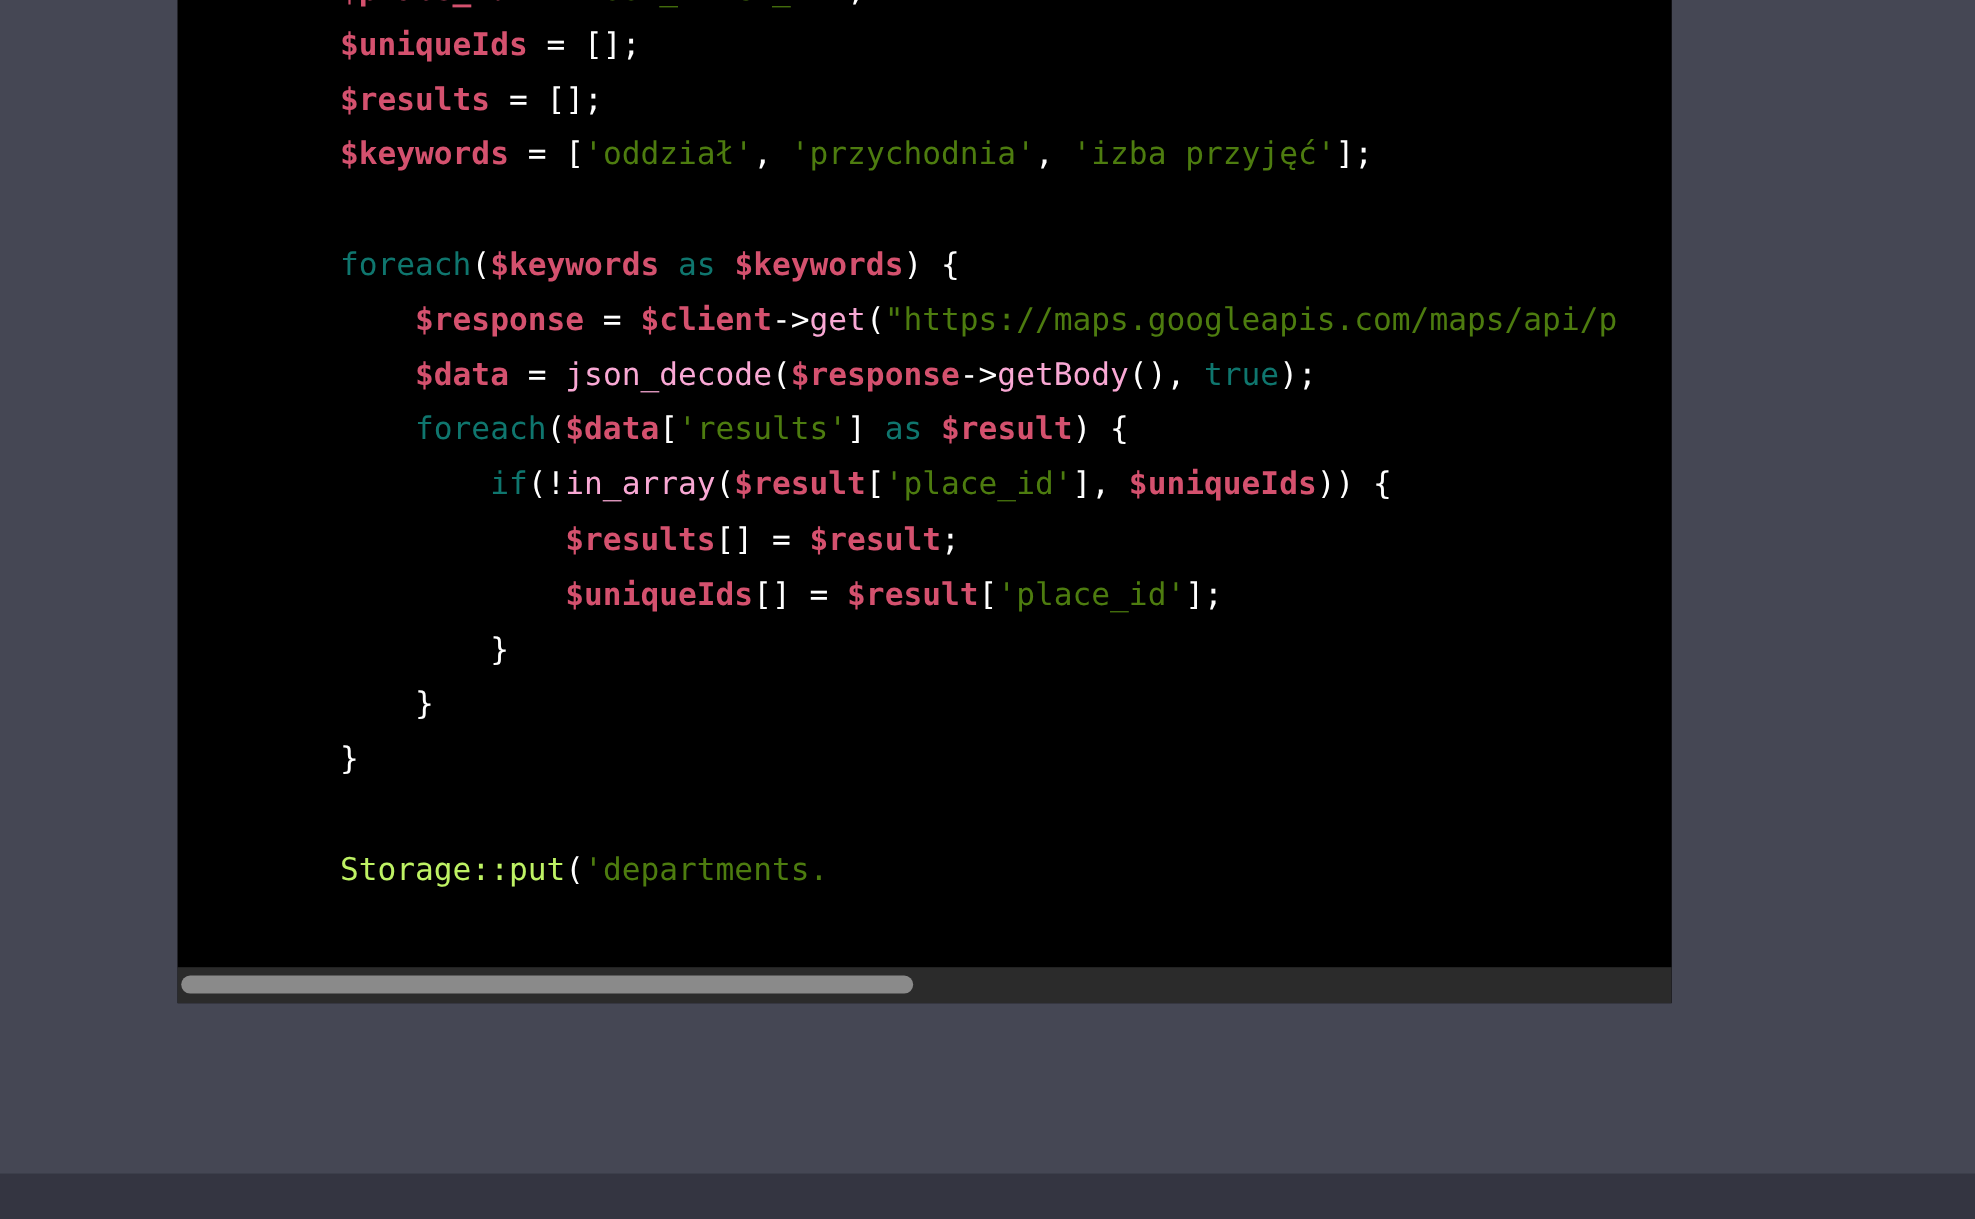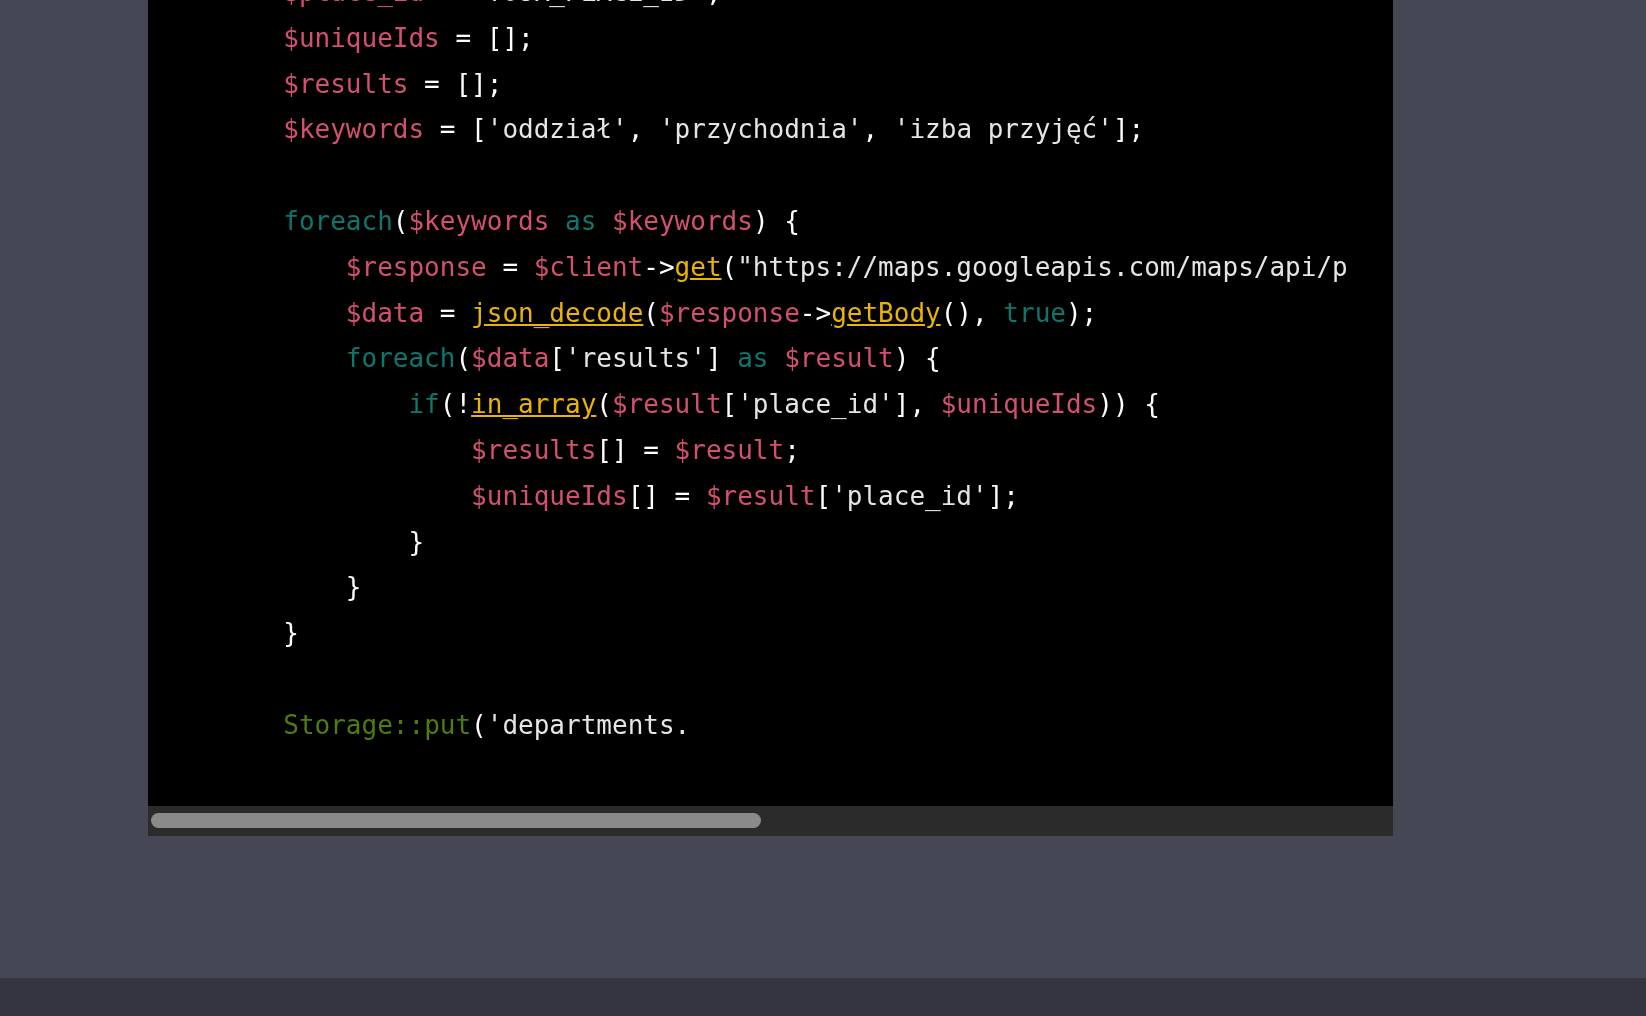--- a/index.html
+++ b/index.html
@@ -67,25 +67,25 @@
     padding: 0 0 0 10px;
     font-family: "DejaVu Sans Mono", "Liberation Mono", monospace;
     font-size: 26px;
     line-height: 45.8px;
     color: #d6deeb;
     white-space: pre;
     letter-spacing: 0px;
   }
 
   
-  .tok-var   { color: #d4516e; }           
-  .tok-str   { color: #e5e5e5; }           
+  .tok-var   { color: #d4516e; font-weight: bold; }           
+  .tok-str   { color: #4d7c0f; }           
   .tok-kw    { color: #0f766e; }           
-  .tok-fn    { color: #eab308; text-decoration: underline; }           
-  .tok-cls   { color: #4d7c0f; }           
+  .tok-fn    { color: #f9a8d4; }           
+  .tok-cls   { color: #bef264; }           
   .tok-punct { color: #ffffff; }           
   .tok-plain { color: #ffffff; }
 
   
   .hscroll-track {
     position: absolute;
     left: 0;
     top: 836px;
     width: 1245px;
     height: 30px;

